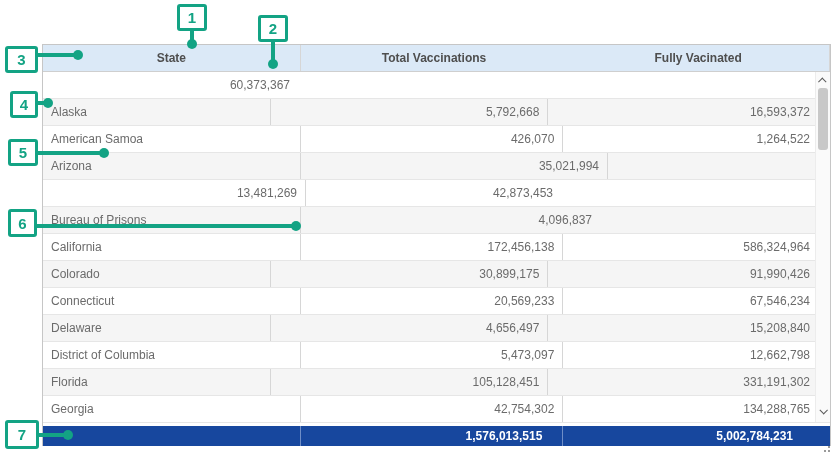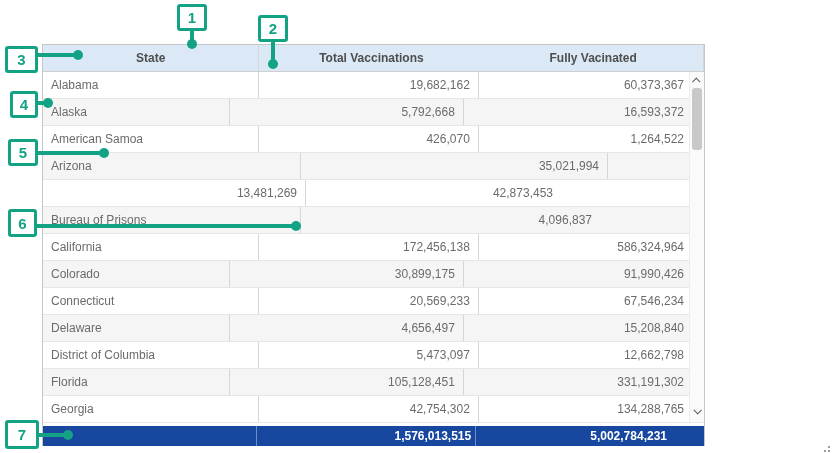--- a/index.html
+++ b/index.html
@@ -3,21 +3,21 @@
 <meta charset="utf-8">
 <style>
   html,body{margin:0;padding:0;}
   body{
     width:833px;height:453px;position:relative;background:#ffffff;
     font-family:"Liberation Sans",sans-serif;overflow:hidden;
     -webkit-font-smoothing:antialiased;
   }
   
   .table-outer{
-    position:absolute;left:42px;top:44px;width:663px;height:402px;
+    position:absolute;left:42px;top:44px;width:789px;height:402px;
     border:1px solid #c6c6c6;box-sizing:border-box;background:#f0abfc;
   }
   .thead{display:flex;height:27px;background:#dbe9f7;border-bottom:1px solid #cfcfcf;box-sizing:border-box;}
   .thead .cell{
     font-size:12px;font-weight:bold;color:#4e4e4e;text-align:center;
     line-height:26px;box-sizing:border-box;
   }
   .cell{box-sizing:border-box;overflow:hidden;white-space:nowrap;}
   .c1{width:258px;border-right:1px solid #d6d6d6;}
   .c2{width:263px;border-right:1px solid #d6d6d6;}
@@ -27,21 +27,21 @@
   .trow.alt{background:#f5f5f5;gap:44px;}
   .trow .cell{font-size:12px;color:#6b6b6b;line-height:26px;}
   .trow .c1{padding-left:8px;}
   .num{text-align:right;}
   .trow .c2{padding-right:8px;}
   .trow .c3{padding-right:20px;}
   .spacer{height:3px;background:#ffffff;}
   .total-row{display:flex;height:20px;background:#17479e;}
   .total-row .cell{font-size:12px;font-weight:bold;color:#ffffff;line-height:20px;}
   .total-row .c1{border-right:1px solid #6f8ec7;}
-  .total-row .c2{border-right:1px solid #6f8ec7;padding-right:4px;}
+  .total-row .c2{border-right:1px solid #6f8ec7;padding-right:20px;}
   .total-row .c3{padding-right:37px;}
   
   .vscroll{
     position:absolute;right:0;top:27px;width:15px;height:350px;
     background:#fafafa;border-left:1px solid #ececec;box-sizing:border-box;
   }
   .scroll-btn{position:absolute;left:0;width:14px;height:14px;display:flex;align-items:center;justify-content:center;}
   .scroll-btn.up{top:2px;}
   .scroll-btn.down{bottom:4px;}
   .chev{width:5px;height:5px;border-style:solid;border-color:#5a5a5a;border-width:0;display:block;}
@@ -68,22 +68,20 @@
 <div class="table-outer">
 
   <div class="thead">
     <div class="cell c1">State</div>
     <div class="cell c3">Total Vaccinations</div>
     <div class="cell c2">Fully Vacinated</div>
   </div>
 
   <div class="tbody">
       <div class="trow">
-        <div class="cell c1">Alabama</div>
-        <div class="cell c2 num">19,682,162</div>
         <div class="cell c3 num">60,373,367</div>
       </div>
       <div class="trow alt">
         <div class="cell c1">Alaska</div>
         <div class="cell c2 num">5,792,668</div>
         <div class="cell c3 num">16,593,372</div>
       </div>
       <div class="trow">
         <div class="cell c1">American Samoa</div>
         <div class="cell c2 num">426,070</div>

